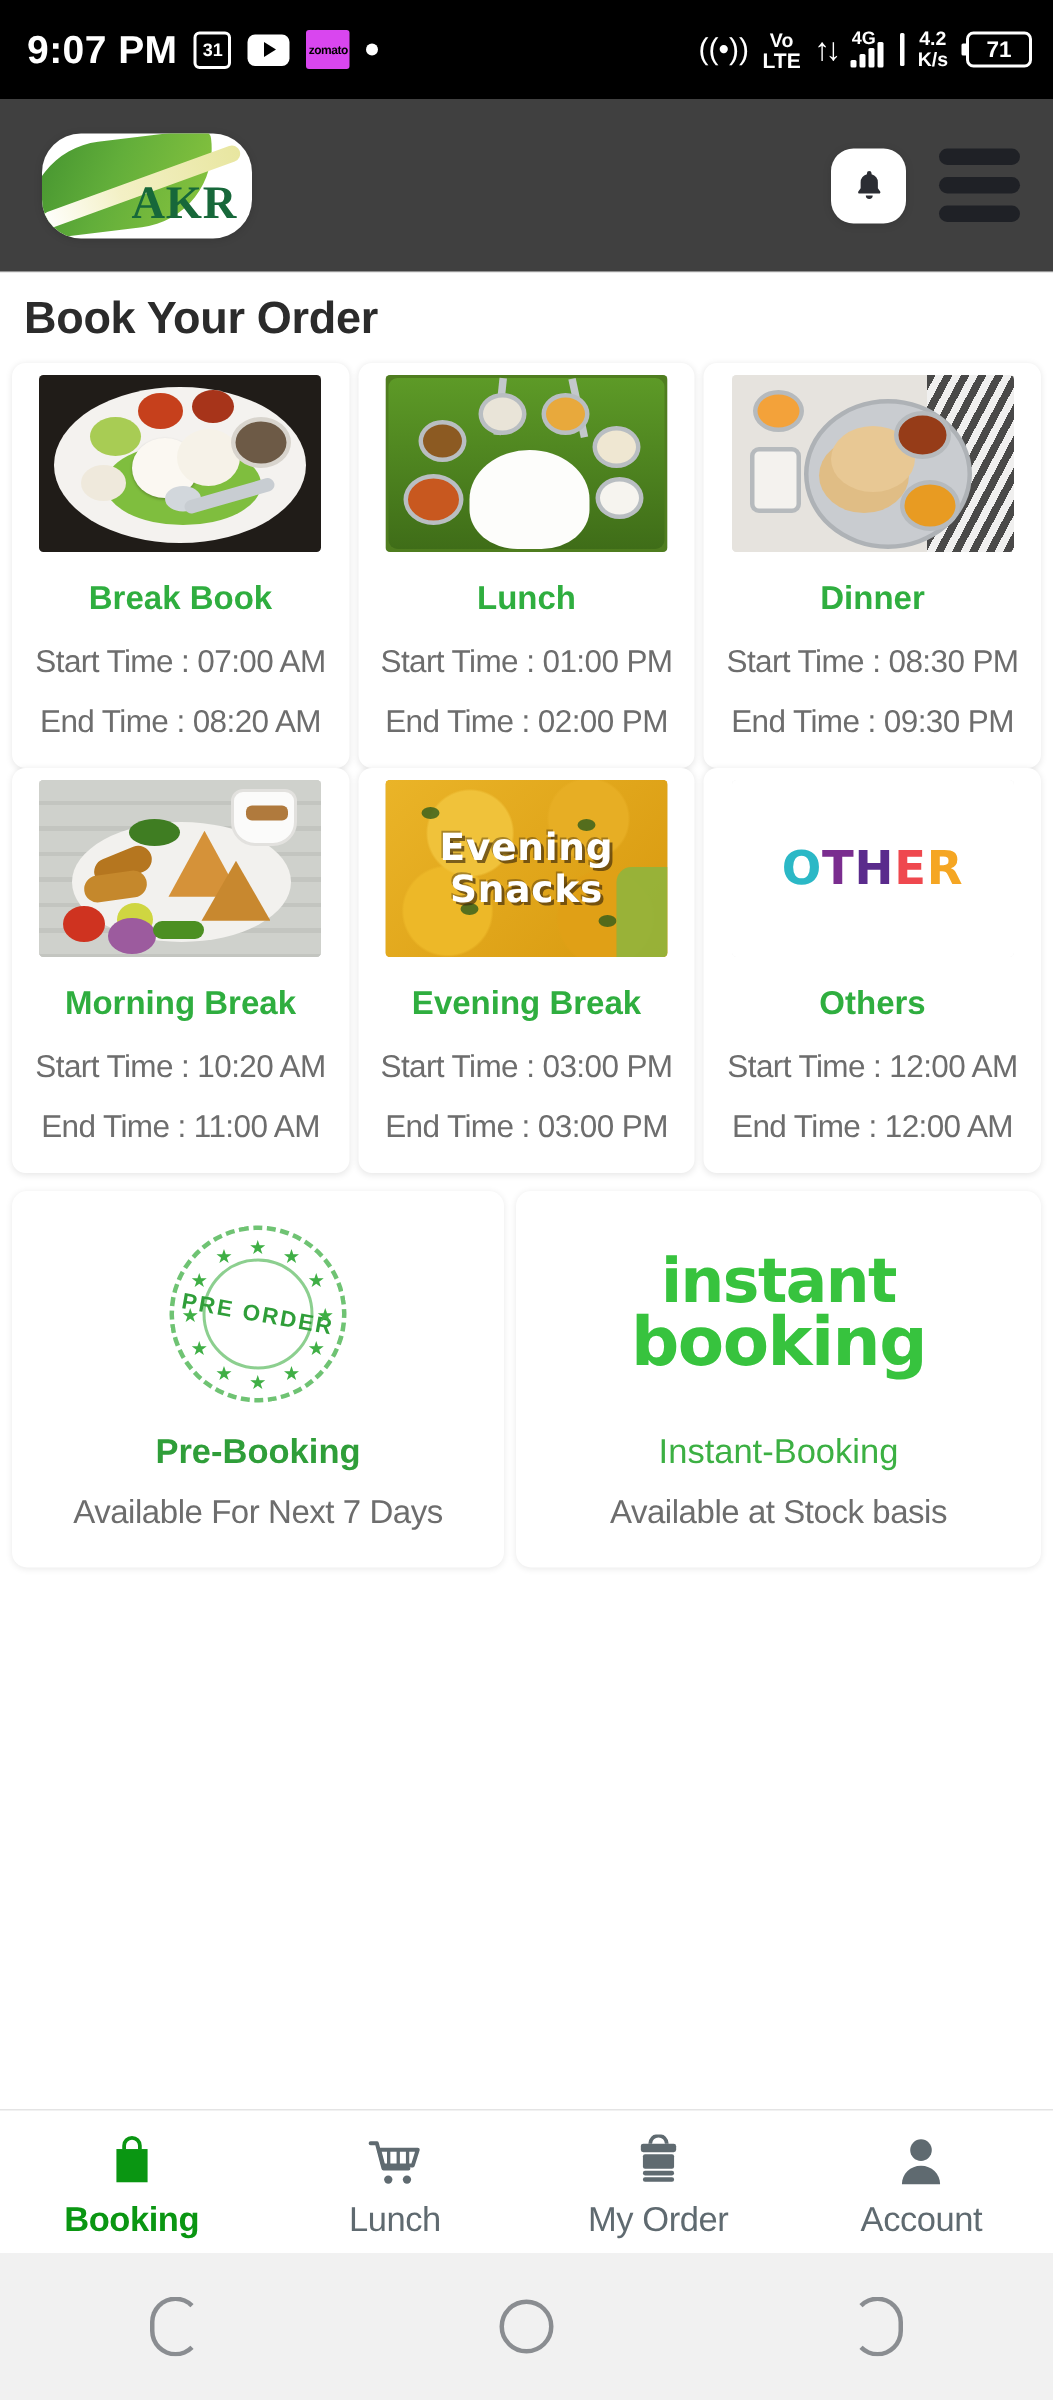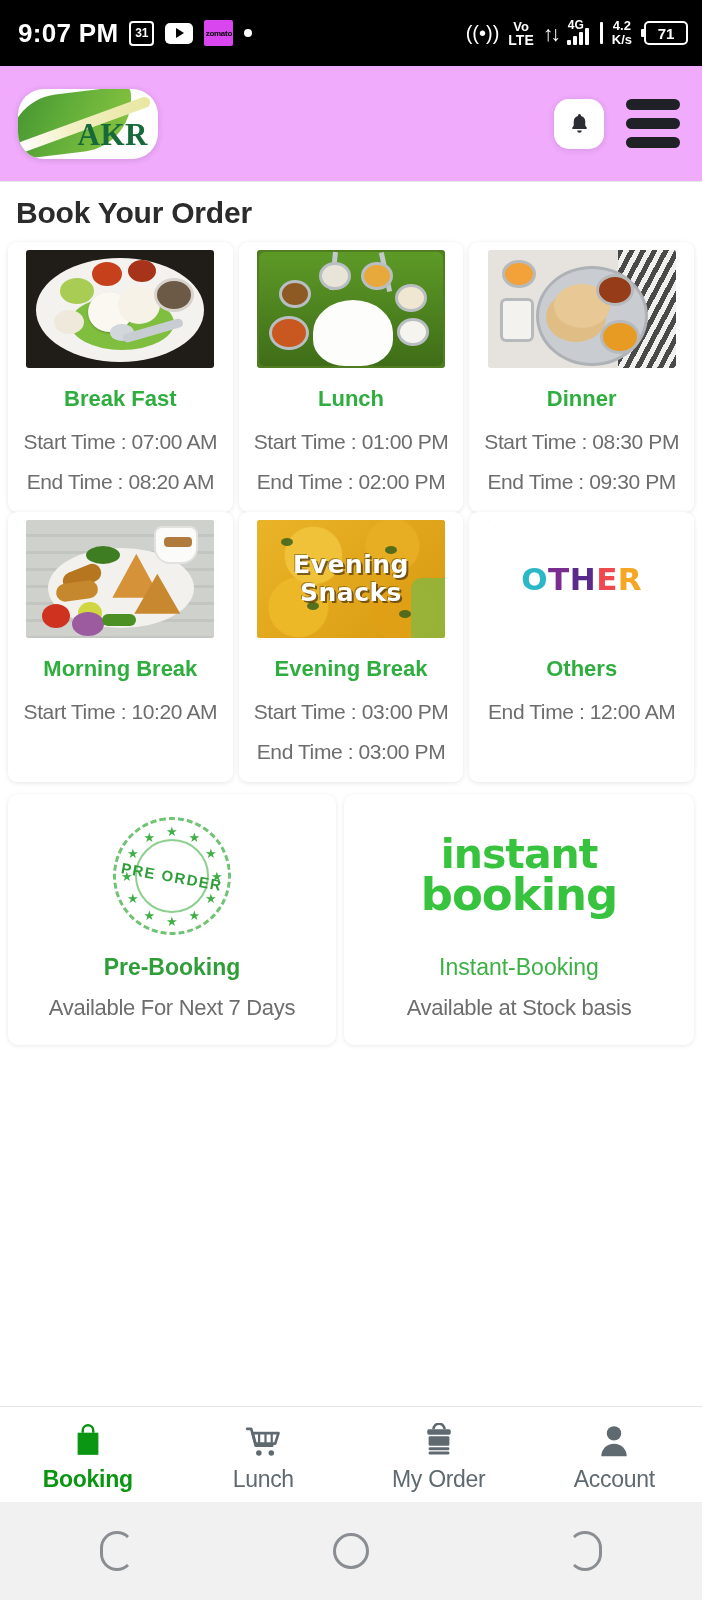--- a/index.html
+++ b/index.html
@@ -43,22 +43,22 @@
   .ic-sig i:nth-of-type(4){height:17px;}
   .ic-sig2 { width:3px;height:22px;background:#fff;border-radius:1px;margin-left:2px;}
   .ic-speed { display:flex;flex-direction:column;align-items:center;line-height:1.05;font-size:13px;font-weight:700; }
   .ic-batt { display:flex; align-items:center; }
   .ic-batt .nub { width:3px;height:8px;background:#fff;border-radius:1px 0 0 1px; }
   .ic-batt .body { width:44px;height:24px;border:2.5px solid #fff;border-radius:5px;display:flex;align-items:center;justify-content:center; }
   .ic-batt .body span { font-size:15px;font-weight:700;color:#fff; }
 
   
   .appbar {
-    flex:0 0 116px; background:#f0abfc; display:flex; align-items:center;
-    justify-content:space-between; padding: 0 22px 0 18px;
+    flex:0 0 116px; background:#404040; display:flex; align-items:center;
+    justify-content:space-between; padding: 0 22px 0 28px;
     border-bottom:1px solid #e8e8e8;
   }
   .logo-card {
     width:140px;height:70px;background:#fff;border-radius:26px;
     box-shadow:0 1px 6px rgba(0,0,0,.14);
     position:relative; overflow:hidden; display:flex; align-items:flex-end; justify-content:flex-end;
   }
   .leaf {
     position:absolute; left:-12px; top:4px; width:128px; height:60px;
     background:linear-gradient(120deg,#3f8f2e 0%, #62ae3a 45%, #8cc63f 100%);
@@ -332,21 +332,21 @@
               <span class="b2"></span>
               <span class="b3"></span>
               <span class="b4"></span>
             <span class="idli1"></span>
               <span class="idli2"></span>
             <span class="bowl"></span>
               <span class="spoonhead"></span>
               <span class="spoon"></span>
           </div>
         </div>
-        <div class="meal-name">Break Fast</div>
+        <div class="meal-name">Break Book</div>
         <div class="meal-time">Start Time : 07:00 AM</div>
         <div class="meal-time">End Time : 08:20 AM</div>
       </div>
 
       <div class="meal-card">
         <div class="meal-thumb">
           <div class="th th-lunch">
             <span class="leafp"></span>
             <span class="st1"></span>
               <span class="st2"></span>
@@ -399,20 +399,21 @@
             <span class="sam1"></span>
               <span class="sam2"></span>
             <span class="lem"></span>
               <span class="tom"></span>
               <span class="oni"></span>
               <span class="chl"></span>
           </div>
         </div>
         <div class="meal-name">Morning Break</div>
         <div class="meal-time">Start Time : 10:20 AM</div>
+        <div class="meal-time">End Time : 11:00 AM</div>
       </div>
 
       <div class="meal-card">
         <div class="meal-thumb">
           <div class="th th-evening">
             <span class="bg"></span>
             <span class="sp" style="left:24px;top:18px"></span>
             <span class="sp" style="left:128px;top:26px"></span>
             <span class="sp" style="left:50px;top:82px"></span>
             <span class="sp" style="left:142px;top:90px"></span>
@@ -428,20 +429,21 @@
         <div class="meal-time">End Time : 03:00 PM</div>
       </div>
 
       <div class="meal-card">
         <div class="meal-thumb">
           <div class="th th-other">
             <span class="other-mark" id="other-mark"><span style="color: rgb(43, 184, 198);">O</span><span style="color: rgb(122, 45, 143);">T</span><span style="color: rgb(90, 43, 140);">H</span><span style="color: rgb(239, 72, 78);">E</span><span style="color: rgb(245, 166, 35);">R</span></span>
           </div>
         </div>
         <div class="meal-name">Others</div>
+        <div class="meal-time">Start Time : 12:00 AM</div>
         <div class="meal-time">End Time : 12:00 AM</div>
       </div>
 
     </div>
 
     <div class="book-row">
 
       <div class="book-card pre">
         <div class="book-art">
           <div class="stamp" id="stamp">

